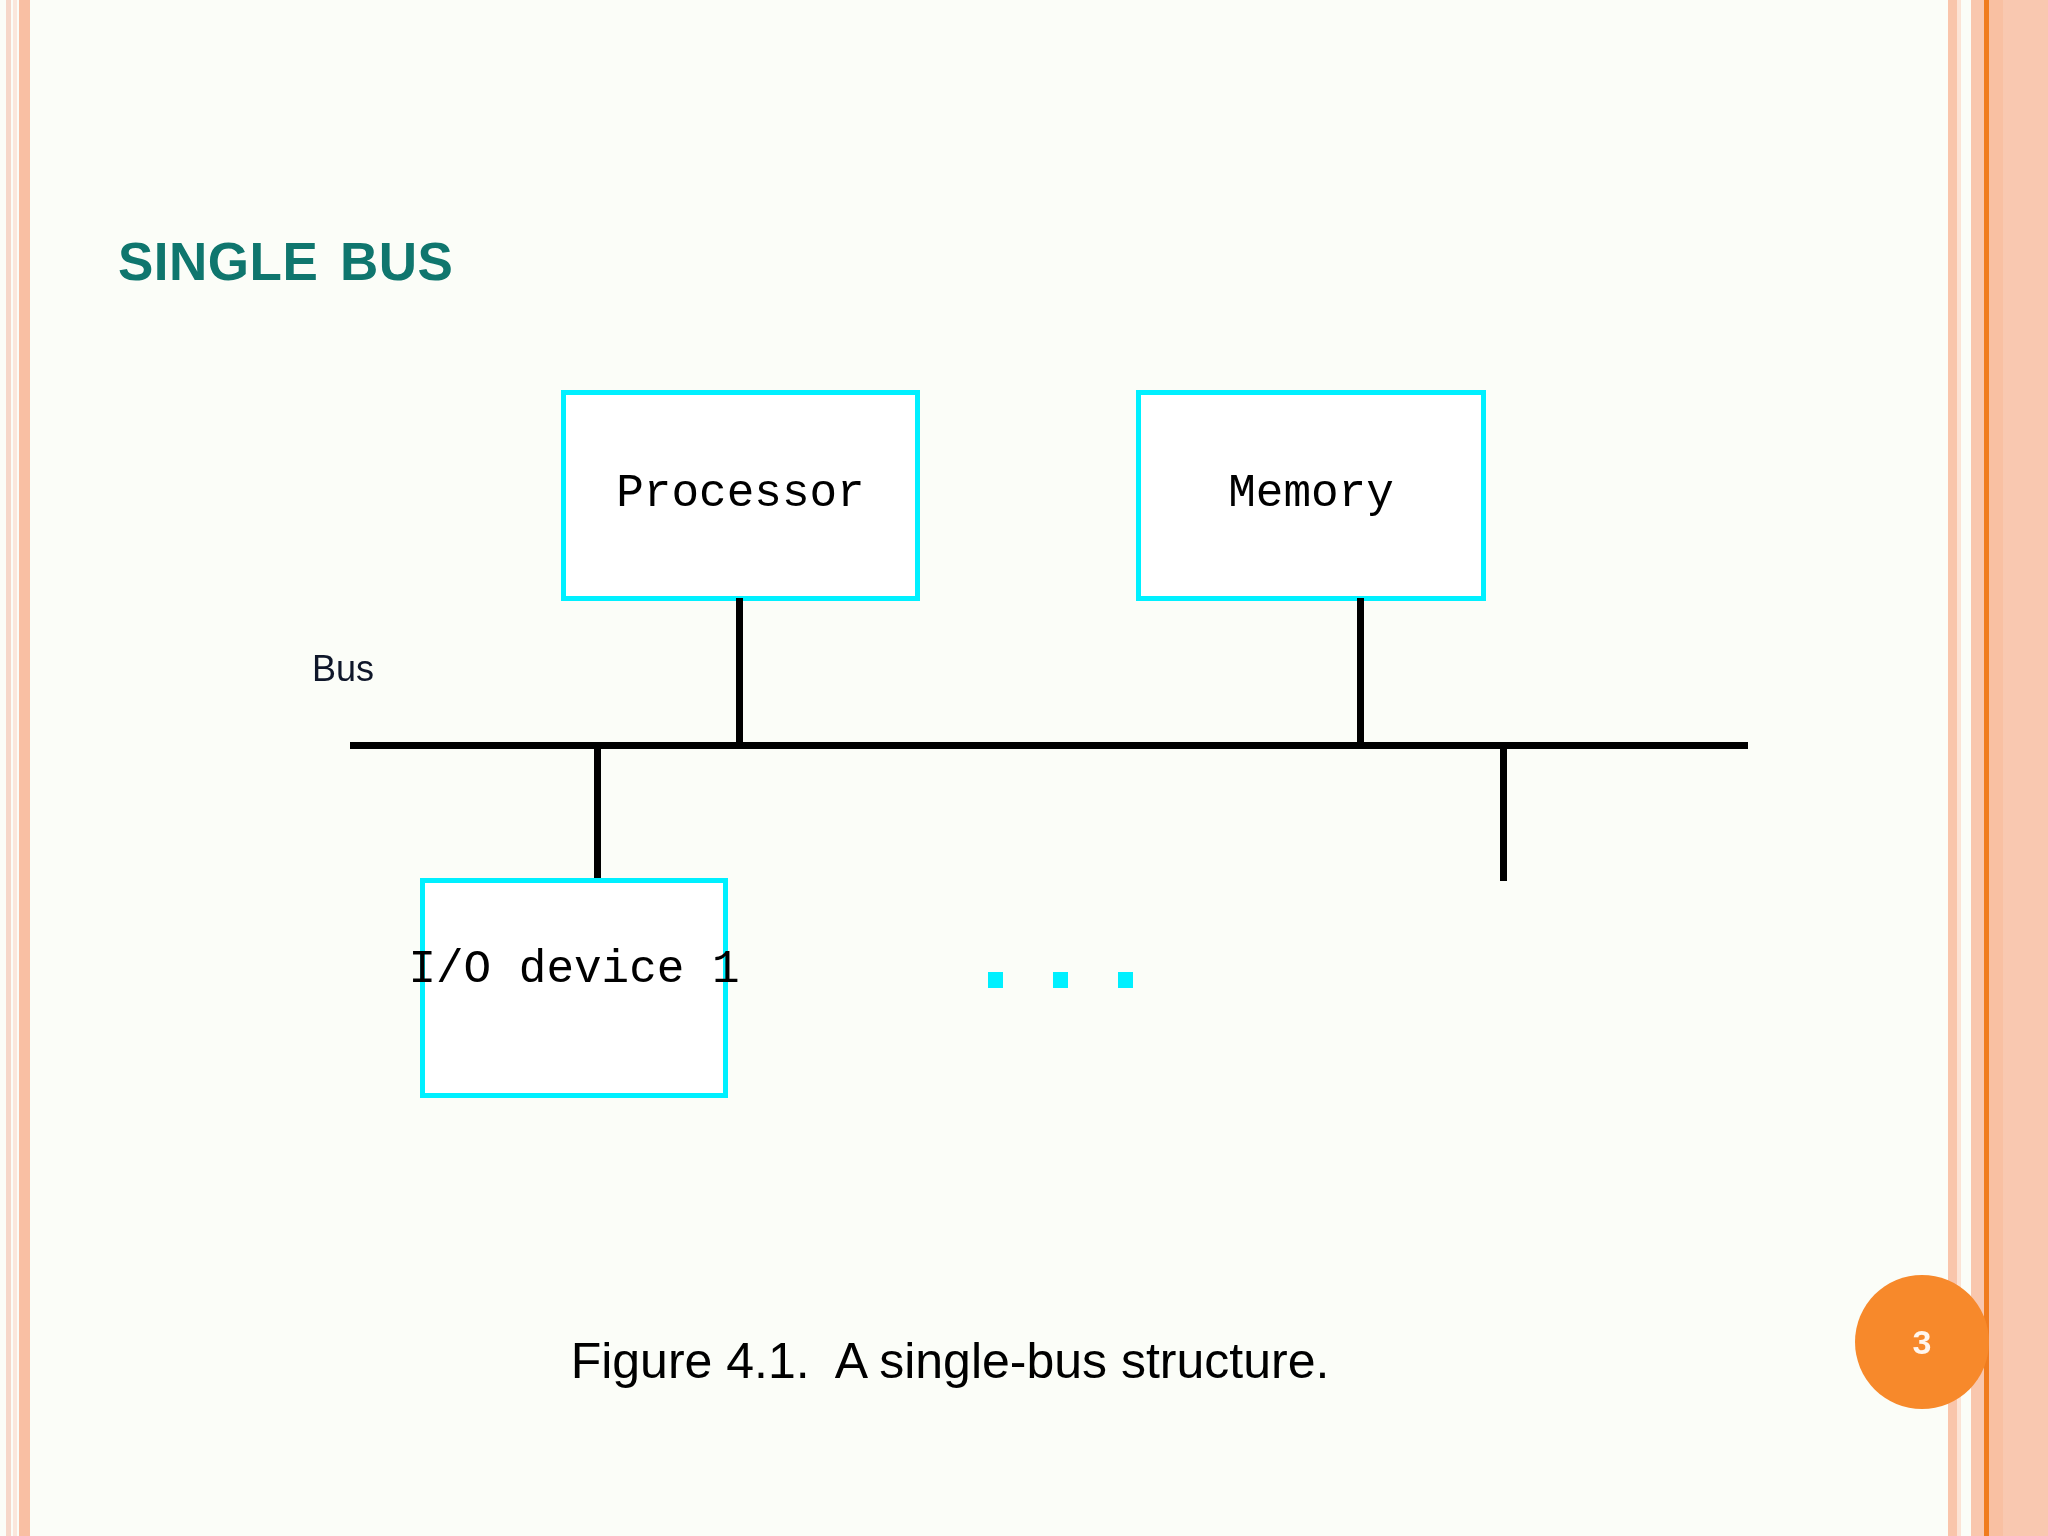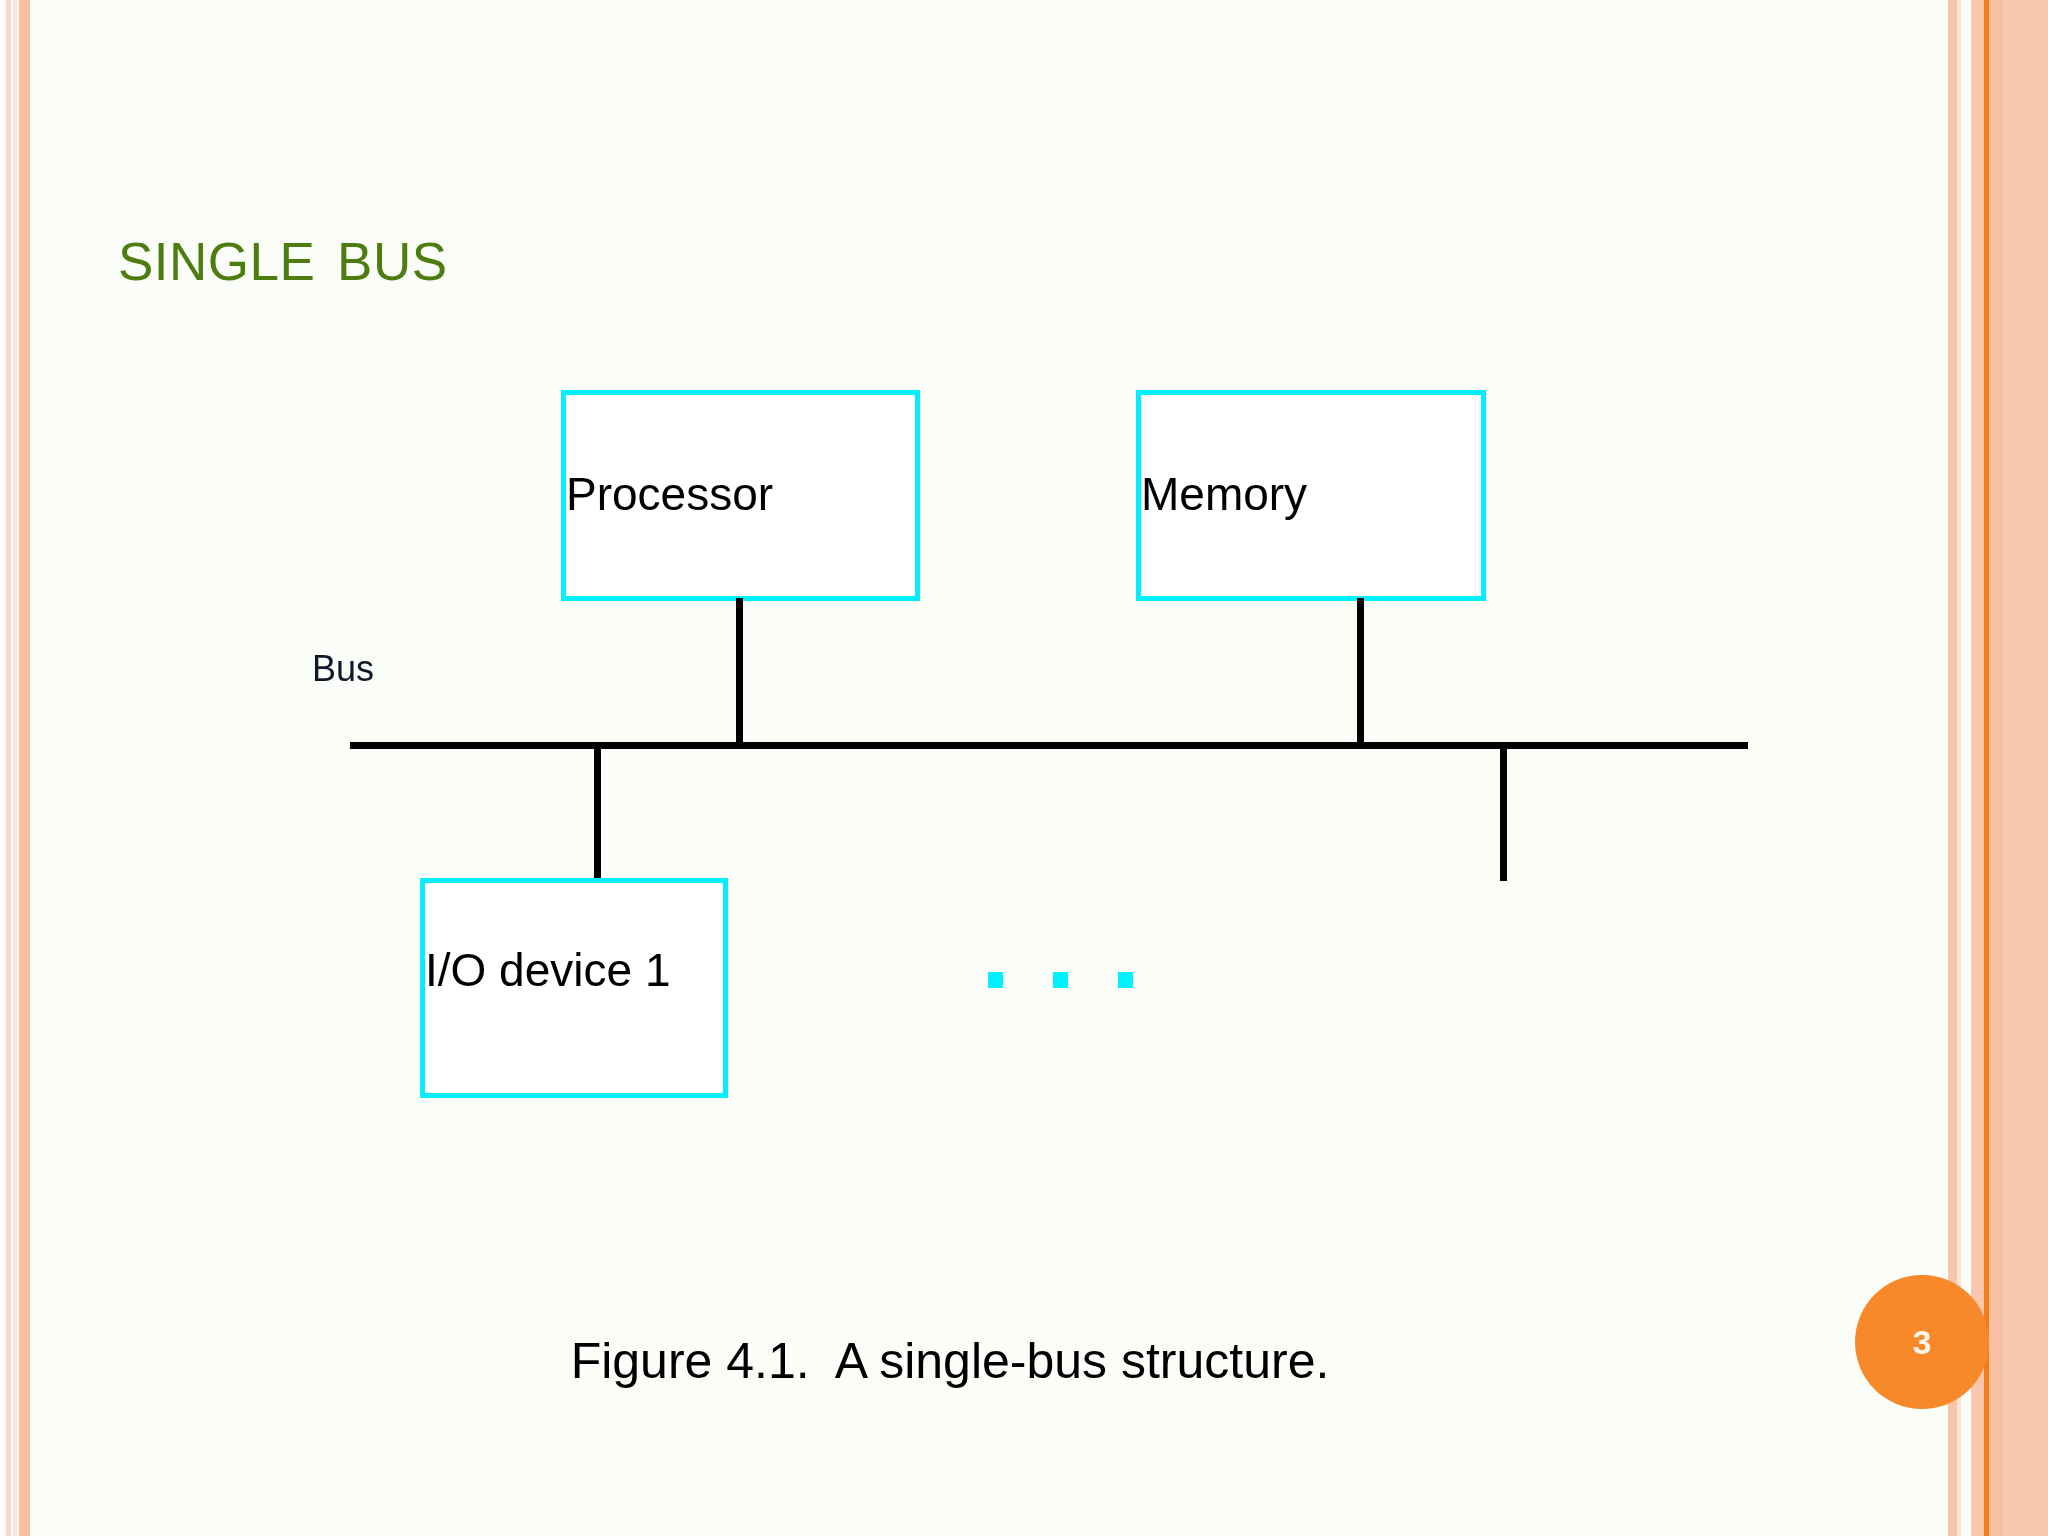--- a/index.html
+++ b/index.html
@@ -36,38 +36,40 @@
   .stripe-r3 { left: 1971px; width: 13px; background: #F9C7AE; }
   .stripe-r4 { left: 1984px; width: 5px;  background: #F07C1E; }
   .stripe-r5 { left: 1989px; width: 14px; background: #F9C0A2; }
   .stripe-r6 { left: 2003px; width: 45px; background: #F9C8B0; }
 
   
   #title {
     position: absolute;
     left: 118px;
     top: 210px;
-    color: #4d7c0f;
+    color: #0f766e;
     font-size: 76px;
-    font-weight: 400;
+    font-weight: 700;
     letter-spacing: 0.5px;
     font-variant: small-caps;
     text-transform: lowercase;
     white-space: nowrap;
   }
   #title::first-letter { font-size: 1em; }
 
   
   .node-box {
     position: absolute;
     box-sizing: border-box;
     border: 5px solid #00F0FF;
     background: #FFFFFF;
     display: flex;
     align-items: center;
+    justify-content: center;
+    font-family: Liberation Mono, monospace;
   }
   .node-label {
     color: #000000;
     font-size: 46px;
     font-weight: 400;
     white-space: nowrap;
     line-height: 1;
   }
   .node-label .ital { font-style: italic; }
 

